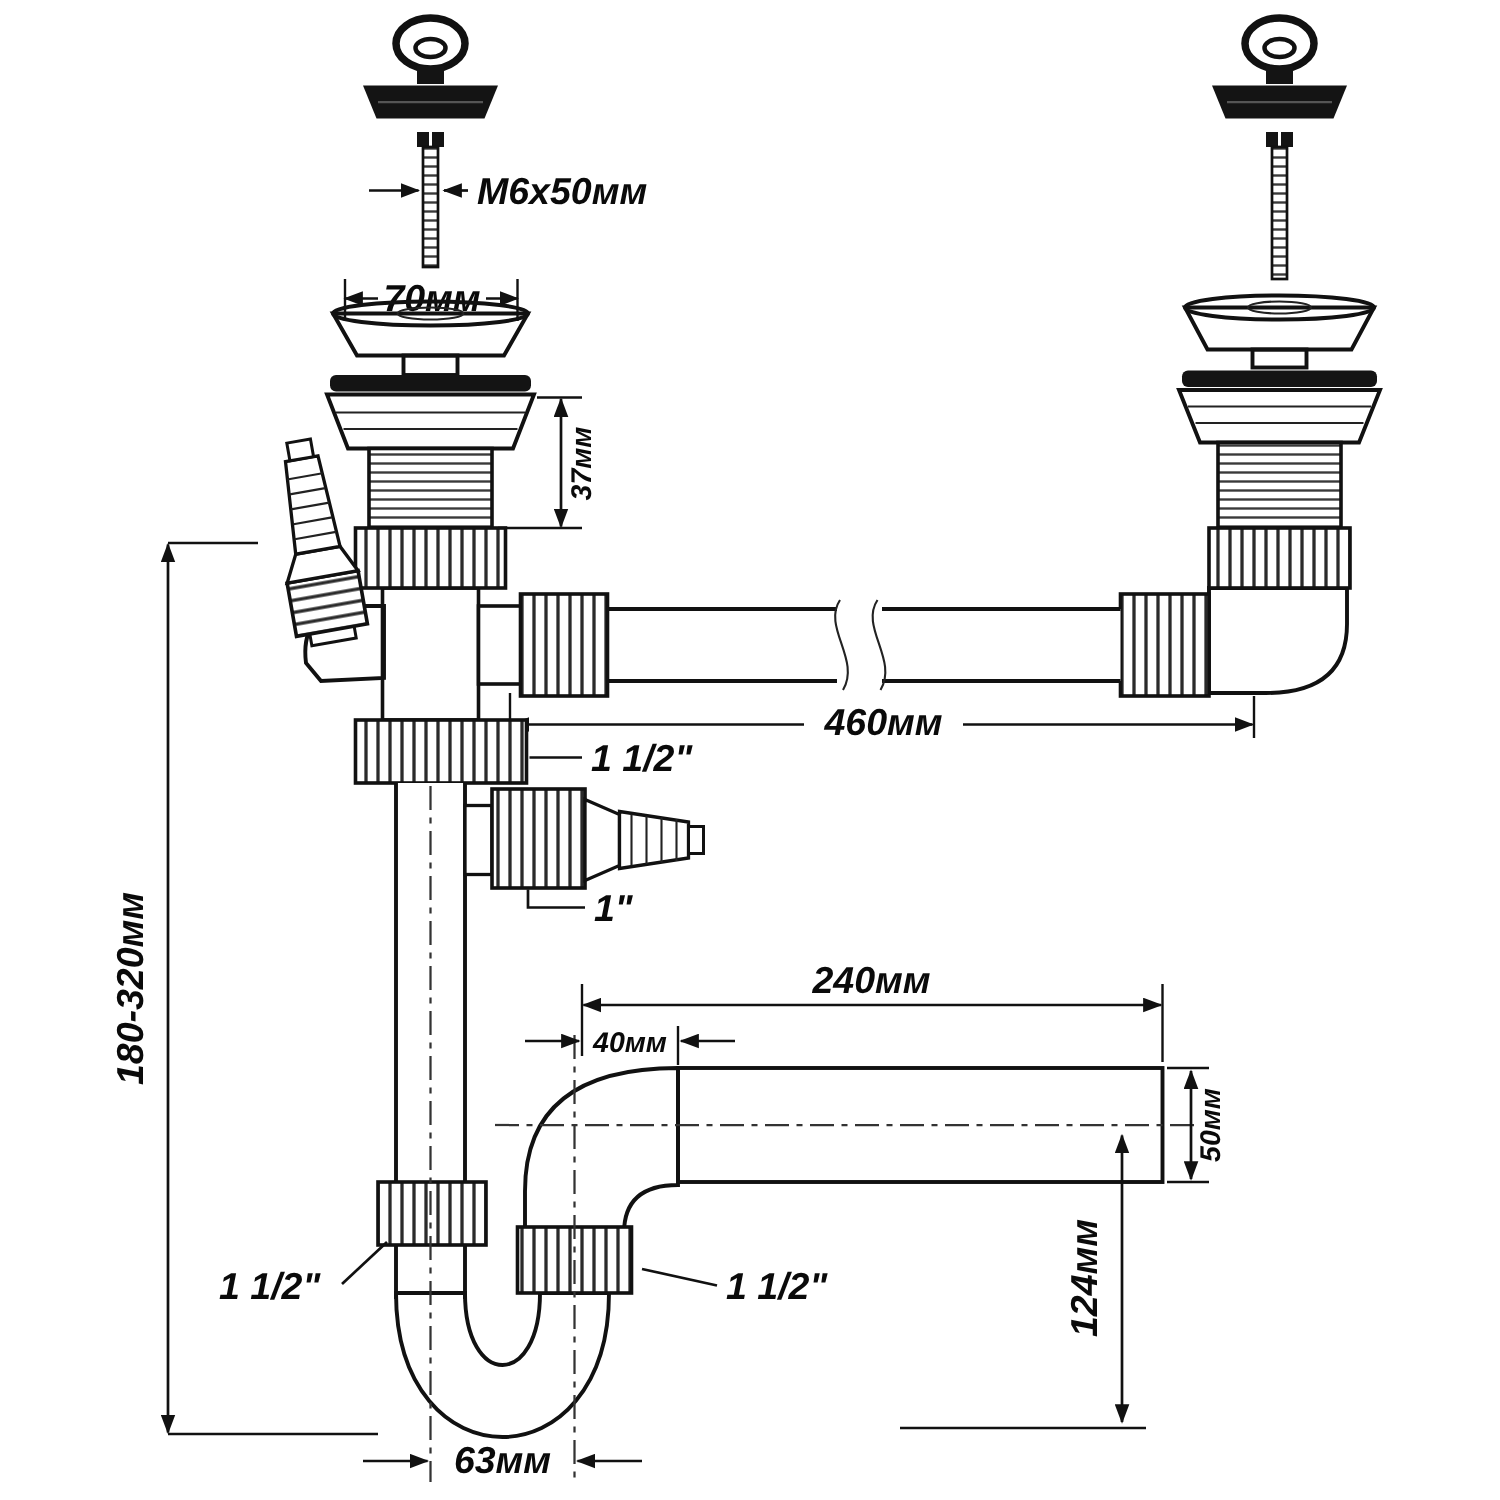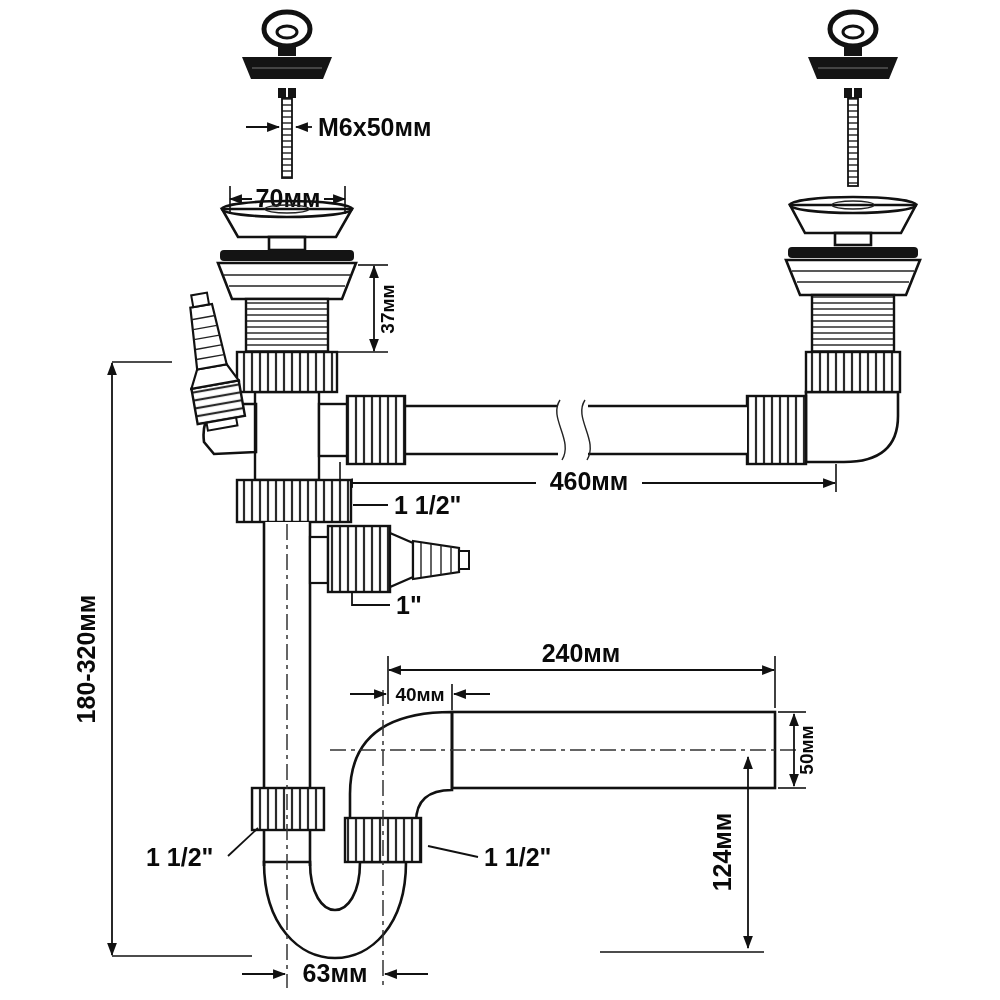--- a/index.html
+++ b/index.html
@@ -1,16 +1,16 @@
 <!DOCTYPE html>
 <html><head>
 <meta charset="utf-8">
 <style>
   html,body{margin:0;padding:0;background:#ffffff;}
-  .stage{position:relative;width:1000px;height:1000px;background:#fff;overflow:hidden;}
+  .stage{position:relative;width:1000px;height:1000px;background:#fff;overflow:hidden;font-style:italic;}
   svg{display:block;}
   .ln{stroke:#111;stroke-width:2.6;fill:none;}
   .thin{stroke:#222;stroke-width:1.4;fill:none;}
   .dim{stroke:#111;stroke-width:1.8;fill:none;}
   .ext{stroke:#111;stroke-width:1.6;fill:none;}
   .cl{stroke:#333;stroke-width:1.5;fill:none;stroke-dasharray:16 5 4 5;}
   text{font-family:"Liberation Sans",sans-serif;font-weight:700;fill:#0a0a0a;}
   .lbl{font-size:25px;}
   .lbl-sm{font-size:19px;}
 </style>

